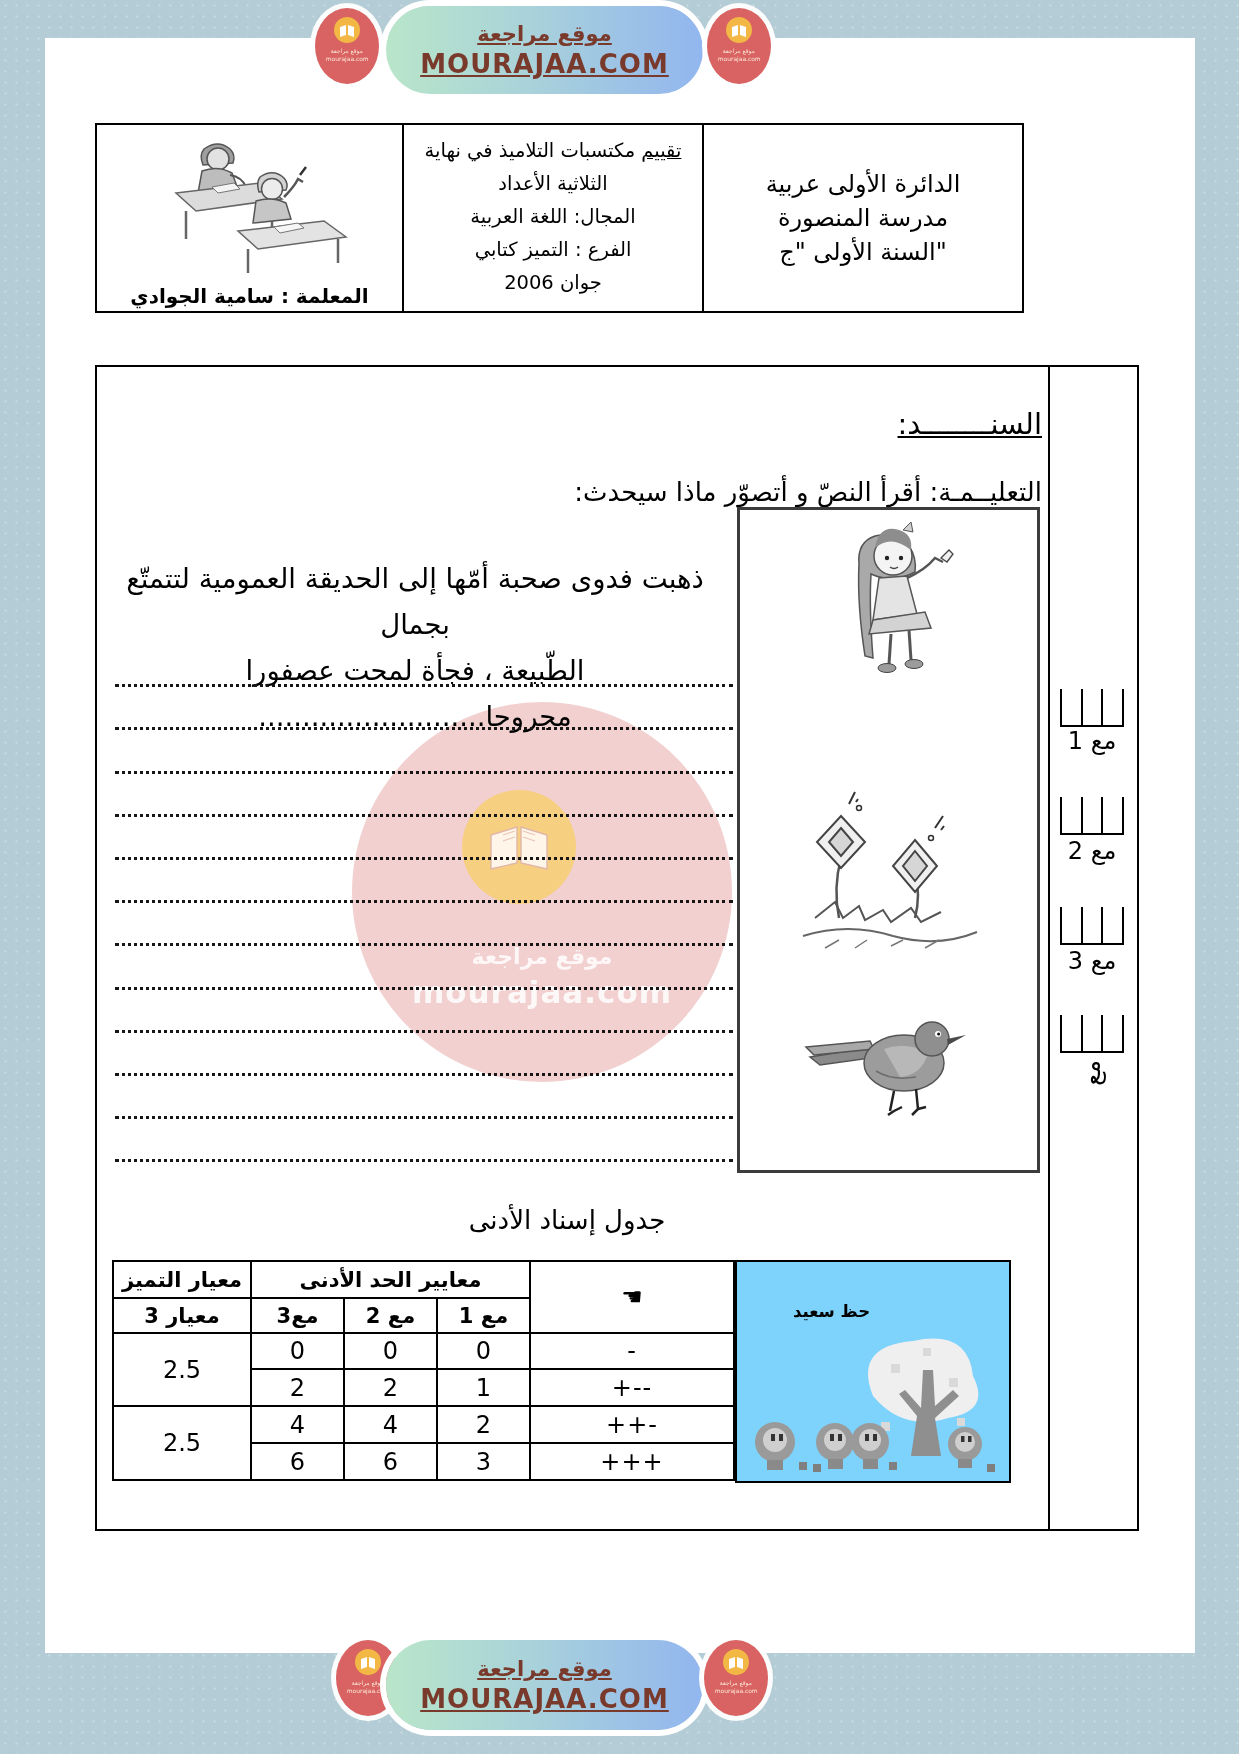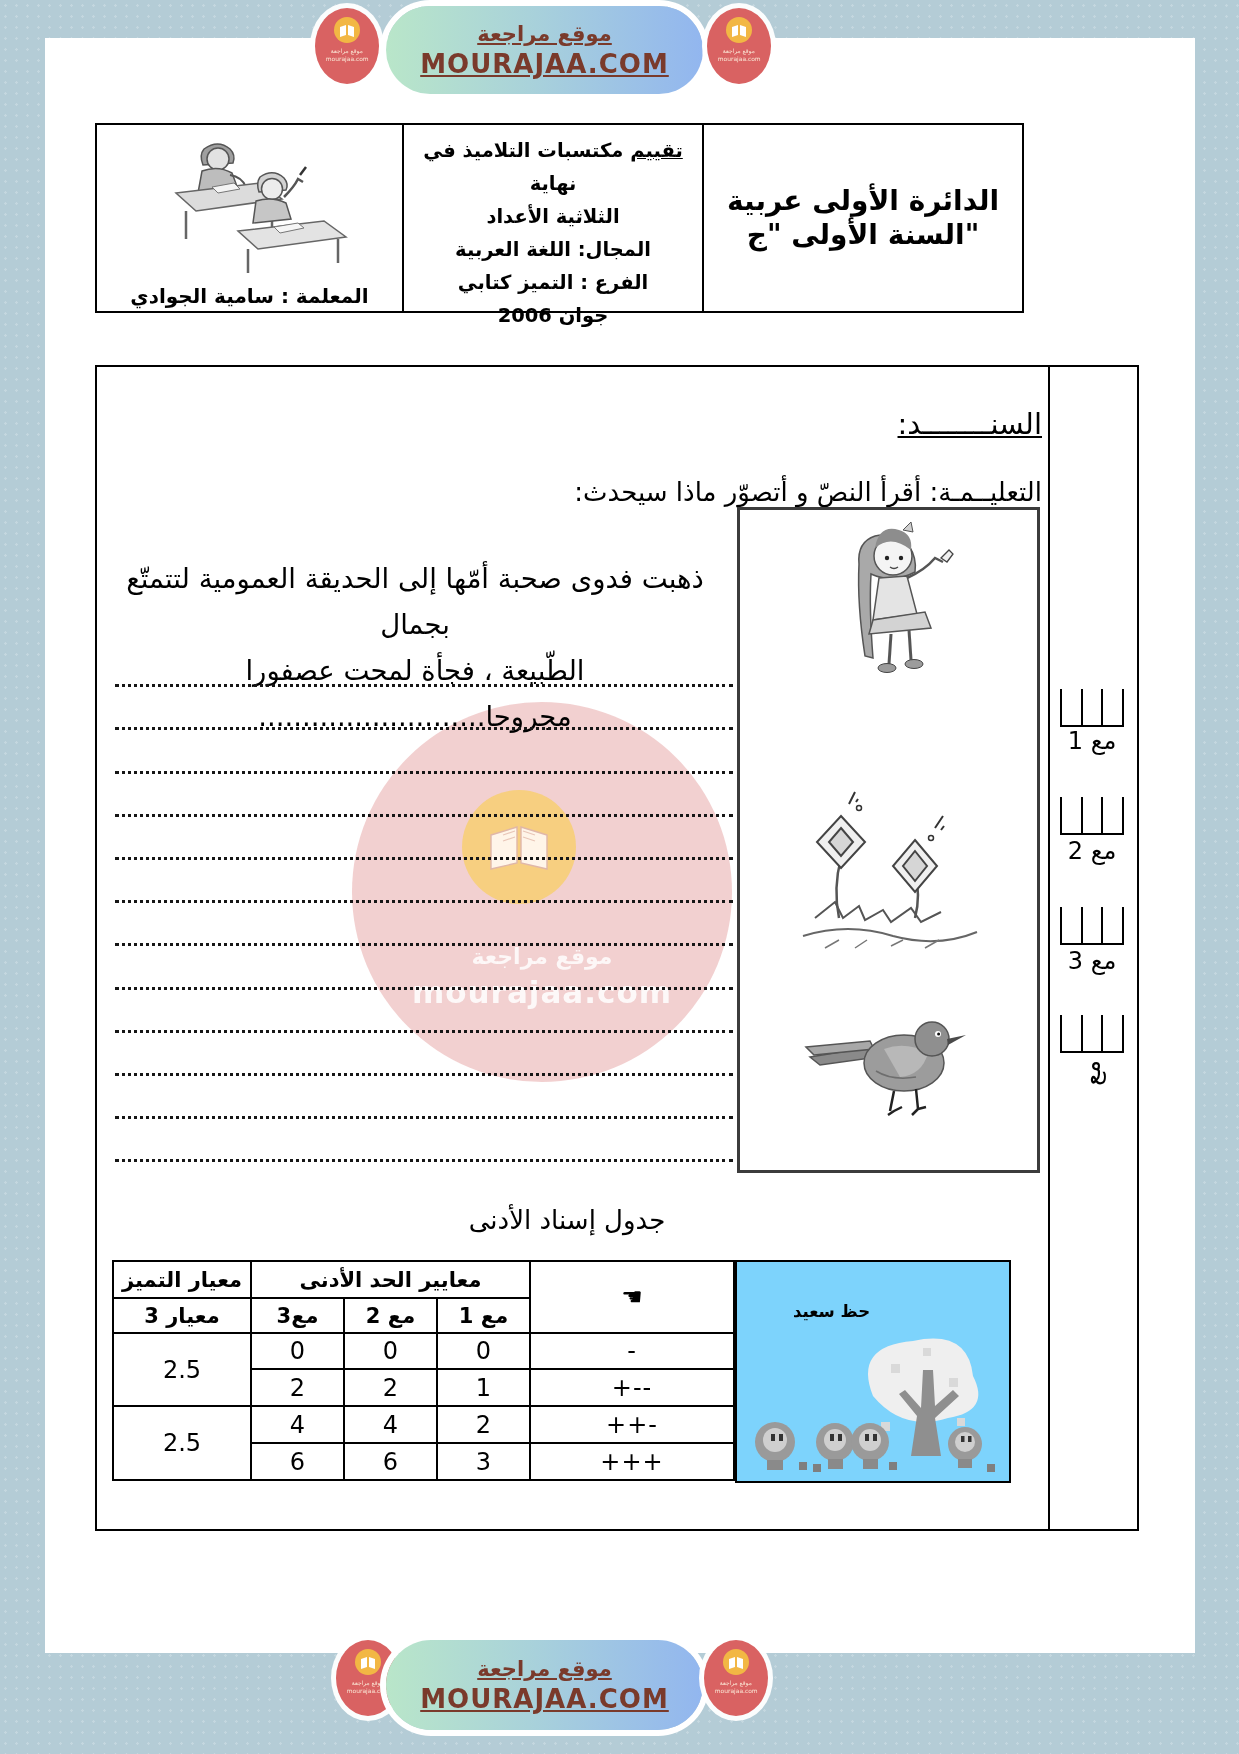--- a/index.html
+++ b/index.html
@@ -24,23 +24,23 @@
   .badge .dot{margin-top:9px;width:26px;height:26px;border-radius:50%;background:#f2b744;
     display:flex;align-items:center;justify-content:center;}
   .badge .bt1{font-size:7px;color:#fbe9d7;margin-top:5px;transform:scale(.85);line-height:7px;}
   .badge .bt2{font-size:7px;color:#fbe9d7;transform:scale(.85);line-height:8px;}
 
   
   .hdr{left:95px;top:123px;width:925px;height:186px;border:2px solid #000;background:#fff;}
   .hdr .cell{position:absolute;top:0;height:100%;box-sizing:border-box;}
   .c-school{left:605px;width:320px;border-left:2px solid #000;
     display:flex;flex-direction:column;justify-content:center;text-align:center;}
-  .c-school div{font-size:28px;font-weight:bold;line-height:34px;}
+  .c-school div{font-size:24px;font-weight:normal;line-height:34px;}
   .c-exam{left:305px;width:300px;border-left:2px solid #000;text-align:center;padding-top:9px;}
-  .c-exam div{font-size:19.5px;font-weight:bold;line-height:33px;}
+  .c-exam div{font-size:19.5px;font-weight:normal;line-height:33px;}
   .c-teacher{left:0;width:305px;}
   .underline{text-decoration:underline;}
   .teacher-line{position:absolute;bottom:3px;width:100%;text-align:center;font-size:20px;font-weight:bold;}
 
   
   .main{left:95px;top:365px;width:1040px;height:1162px;border:2px solid #000;background:#fff;}
   .divider{position:absolute;left:951px;top:0;height:100%;border-left:2px solid #000;}
   .sanad{position:absolute;right:95px;top:40px;font-size:29px;text-decoration:underline;direction:rtl;}
   .instr{position:absolute;right:95px;top:110px;font-size:26px;direction:rtl;}
   .story{position:absolute;left:7px;top:188px;width:622px;direction:rtl;text-align:center;
@@ -112,20 +112,21 @@
         </svg>
     </div>
     <div class="bt1">موقع مراجعة</div>
     <div class="bt2">mourajaa.com</div>
   </div>
 
   <div class="abs hdr">
 
     <div class="cell c-school">
       <div>الدائرة الأولى عربية</div>
+      <div>مدرسة المنصورة</div>
       <div>السنة الأولى "ج"</div>
     </div>
 
     <div class="cell c-exam rtl">
       <div><span class="underline">تقييم</span><span> مكتسبات التلاميذ في نهاية</span></div>
       <div>الثلاثية الأعداد</div>
       <div>المجال: اللغة العربية</div>
       <div>الفرع : التميز كتابي</div>
       <div>جوان 2006</div>
     </div>

